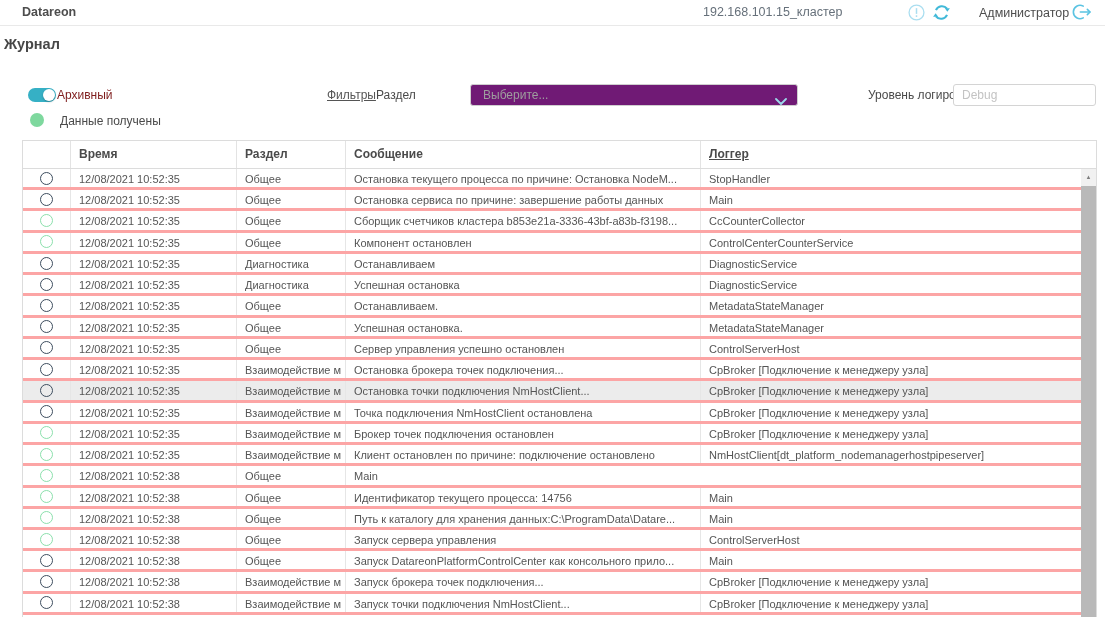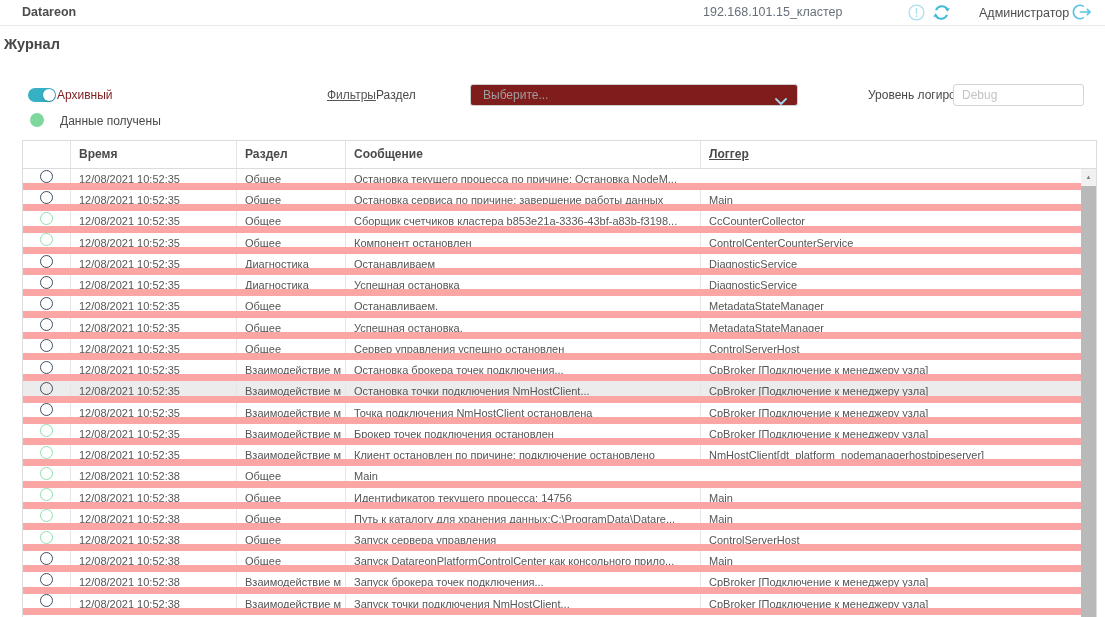--- a/index.html
+++ b/index.html
@@ -23,38 +23,38 @@
 
   
   .page-title{left:4px;top:36px;font-size:14.5px;font-weight:bold;color:#474747;}
 
   
   .toggle{left:28px;top:88px;width:28px;height:14px;border-radius:7px;background:#36b0c5;cursor:pointer;}
   .toggle .knob{position:absolute;right:1px;top:1px;width:12px;height:12px;border-radius:50%;background:#fff;box-shadow:0 1px 2px rgba(0,0,0,.25);}
   .toggle-label{left:57px;top:88px;font-size:12px;color:#7f1d1d;}
   .filters-link{left:327px;top:88px;font-size:12px;color:#555;text-decoration:underline;cursor:pointer;}
   .section-label{left:376px;top:88px;font-size:12px;color:#4a4a4a;}
-  .select{left:470px;top:84px;width:328px;height:22px;border:1px solid #cfcfcf;border-radius:3px;background:#7f1d1d;cursor:pointer;box-sizing:border-box;}
+  .select{left:470px;top:84px;width:328px;height:22px;border:1px solid #cfcfcf;border-radius:3px;background:#701a75;cursor:pointer;box-sizing:border-box;}
   .select .ph{position:absolute;left:12px;top:0;line-height:21px;font-size:12px;color:#9e9e9e;}
   .select .chev{position:absolute;right:10px;top:7px;}
   .level-label{left:868px;top:88px;font-size:12px;color:#4a4a4a;}
-  .level-input{left:953px;top:84px;width:131px;height:22px;box-sizing:border-box;border:1px solid #d4d4d4;border-radius:3px;padding:0 8px;font-size:12px;color:#555;font-family:"Liberation Sans","DejaVu Sans",sans-serif;outline:none;}
+  .level-input{left:953px;top:84px;width:143px;height:22px;box-sizing:border-box;border:1px solid #d4d4d4;border-radius:3px;padding:0 8px;font-size:12px;color:#555;font-family:"Liberation Sans","DejaVu Sans",sans-serif;outline:none;}
   .level-input::placeholder{color:#c3c3c3;}
 
   
   .status-dot{left:30px;top:113px;width:14px;height:14px;border-radius:50%;background:#7ed89e;}
   .status-label{left:60px;top:114px;font-size:12px;color:#4a4a4a;}
 
   
   .table{left:22px;top:140px;width:1075px;height:596px;border:1px solid #dcdcdc;box-sizing:border-box;background:#fff;}
   .thead{display:grid;grid-template-columns:48px 166px 109px 355px auto;height:28px;border-bottom:1px solid #dcdcdc;box-sizing:border-box;}
   .thead .cell{font-size:12px;font-weight:bold;color:#4a4a4a;line-height:27px;padding-left:8px;border-right:1px solid #e3e3e3;overflow:hidden;white-space:nowrap;box-sizing:border-box;}
   .thead .cell:last-child{border-right:none;text-decoration:underline;}
   .tbody{position:absolute;top:28px;left:0;right:0;bottom:0;overflow:hidden;}
-  .trow{display:grid;grid-template-columns:48px 166px 109px 355px auto;height:21.24px;box-sizing:border-box;border-bottom:7px solid #fca5a5;cursor:pointer;}
+  .trow{display:grid;grid-template-columns:48px 166px 109px 355px auto;height:21.24px;box-sizing:border-box;border-bottom:3px solid #fca5a5;cursor:pointer;}
   .trow.highlighted{background:#ececec;}
   .trow .cell{font-size:11px;color:#555;line-height:20px;padding-left:8px;border-right:1px solid #e6e6e6;overflow:hidden;white-space:nowrap;box-sizing:border-box;}
   .trow .cell:last-child{border-right:none;padding-right:18px;}
   .trow .c0{display:flex;align-items:center;justify-content:center;padding:0;}
   .radio{width:13px;height:13px;border-radius:50%;border:1.6px solid #3e4e5f;box-sizing:border-box;background:transparent;}
   .radio.green{border-color:#8be0ac;}
 
   
   .scrollbar{position:absolute;top:28px;right:0;width:15px;bottom:0;background:#f1f1f1;}
   .scroll-up{position:absolute;top:3px;left:0;width:15px;text-align:center;font-size:6px;color:#7d7d7d;line-height:10px;}
@@ -131,20 +131,21 @@
     <div class="cell">Логгер</div>
   </div>
   <div class="tbody" id="tbody">
       <div class="trow">
         <div class="cell c0">
           <span class="radio dark"></span>
         </div>
         <div class="cell">12/08/2021 10:52:35</div>
         <div class="cell">Общее</div>
         <div class="cell">Остановка текущего процесса по причине: Остановка NodeM...</div>
+        <div class="cell">StopHandler</div>
       </div>
       <div class="trow">
         <div class="cell c0">
           <span class="radio dark"></span>
         </div>
         <div class="cell">12/08/2021 10:52:35</div>
         <div class="cell">Общее</div>
         <div class="cell">Остановка сервиса по причине: завершение работы данных</div>
         <div class="cell">Main</div>
       </div>

